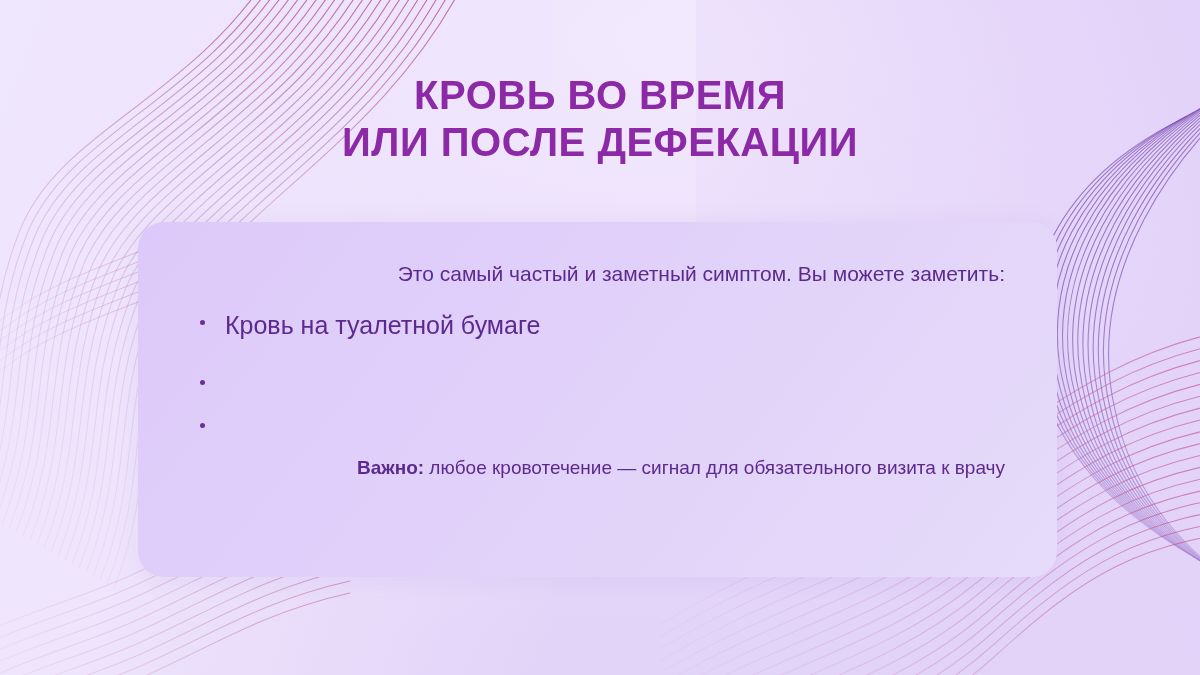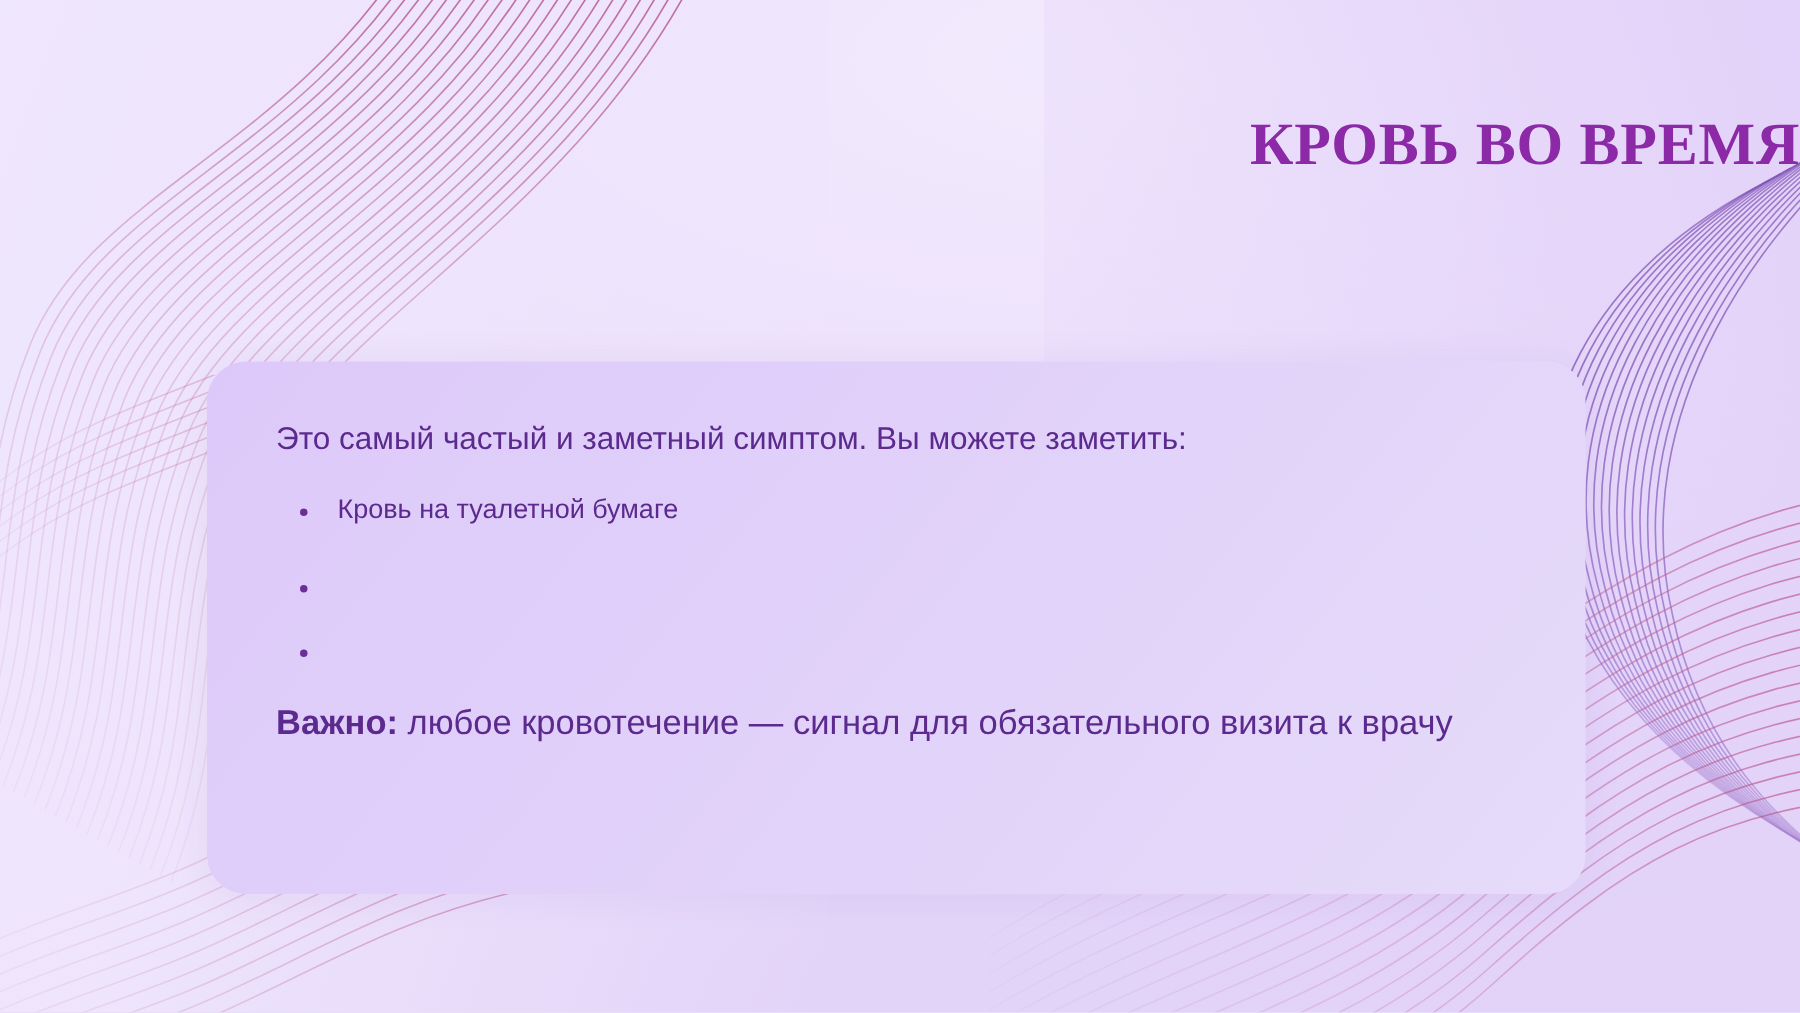--- a/index.html
+++ b/index.html
@@ -26,63 +26,63 @@
     position:absolute; right:0; top:0; width:42%; height:100%;
     background:linear-gradient(250deg,#e3d2f9 0%, rgba(227,210,249,.55) 45%, rgba(227,210,249,0) 100%);
     pointer-events:none;
   }
   .deco { position:absolute; inset:0; pointer-events:none; }
   .deco svg { position:absolute; }
 
   
   .title {
     position:absolute; left:0; right:0; top:72px;
-    text-align:right;
+    text-align:center;
     font-size:40px;
     font-weight:bold;
     letter-spacing:.5px;
     line-height:1.18;
     color:#8c29a6;
     text-transform:uppercase;
     z-index:5;
-    font-family:Liberation Serif, serif;
   }
   .title .ln { display:block; white-space:nowrap; }
 
   
   .card {
     position:absolute;
-    left:138px; top:241px;
+    left:138px; top:222px;
     width:919px; height:355px;
     border-radius:26px;
     background:linear-gradient(128deg,#ddc9f9 0%, #e0cffa 34%, #e2d4f9 62%, #e6dbfa 100%);
     box-shadow:0 2px 26px rgba(120,60,170,.07);
     padding:38px 52px 30px 46px;
     z-index:4;
+    text-align:right;
   }
   .intro {
     font-size:21px; line-height:1.3;
     color:#5c2a8e; font-weight:400;
     margin-bottom:22px;
   }
   .bullets { list-style:none; }
   .bullets li {
     display:flex; align-items:flex-start;
-    font-size:18px; line-height:1.3;
+    font-size:25px; line-height:1.3;
     color:#5c2a8e;
     margin:0 0 27px 16px;
   }
   .bullets li .dot {
     flex:0 0 auto;
     width:5px; height:5px; border-radius:50%;
     background:#6a2f96;
     margin:11px 20px 0 0;
   }
   .note {
-    font-size:23px; line-height:1.42;
+    font-size:19px; line-height:1.42;
     color:#5c2a8e; margin-top:5px;
   }
   .note b { font-weight:bold; }
 </style>
 </head>
 <body>
 
 <div class="slide">
 
   <div class="bg-tint-left"></div>
@@ -218,20 +218,21 @@
         <path d="M230,0 C165,30 105,45 55,80 C20,105 5,115 -15,130"></path>
         <path d="M230,10 C165,40 105,55 55,90 C20,115 5,125 -15,140"></path>
         <path d="M230,20 C165,50 105,65 55,100 C20,125 5,135 -15,150"></path>
         <path d="M230,30 C165,60 105,75 55,110 C20,135 5,145 -15,160"></path>
       </g>
     </svg>
   </div>
 
   <h1 class="title">
     <span class="ln">КРОВЬ ВО ВРЕМЯ</span>
+    <span class="ln">ИЛИ ПОСЛЕ ДЕФЕКАЦИИ</span>
   </h1>
 
   <section class="card">
 
     <p class="intro">Это самый частый и заметный симптом. Вы можете заметить:</p>
 
     <ul class="bullets">
       <li>
         <span class="dot"></span>
         <span>Кровь на туалетной бумаге</span>

